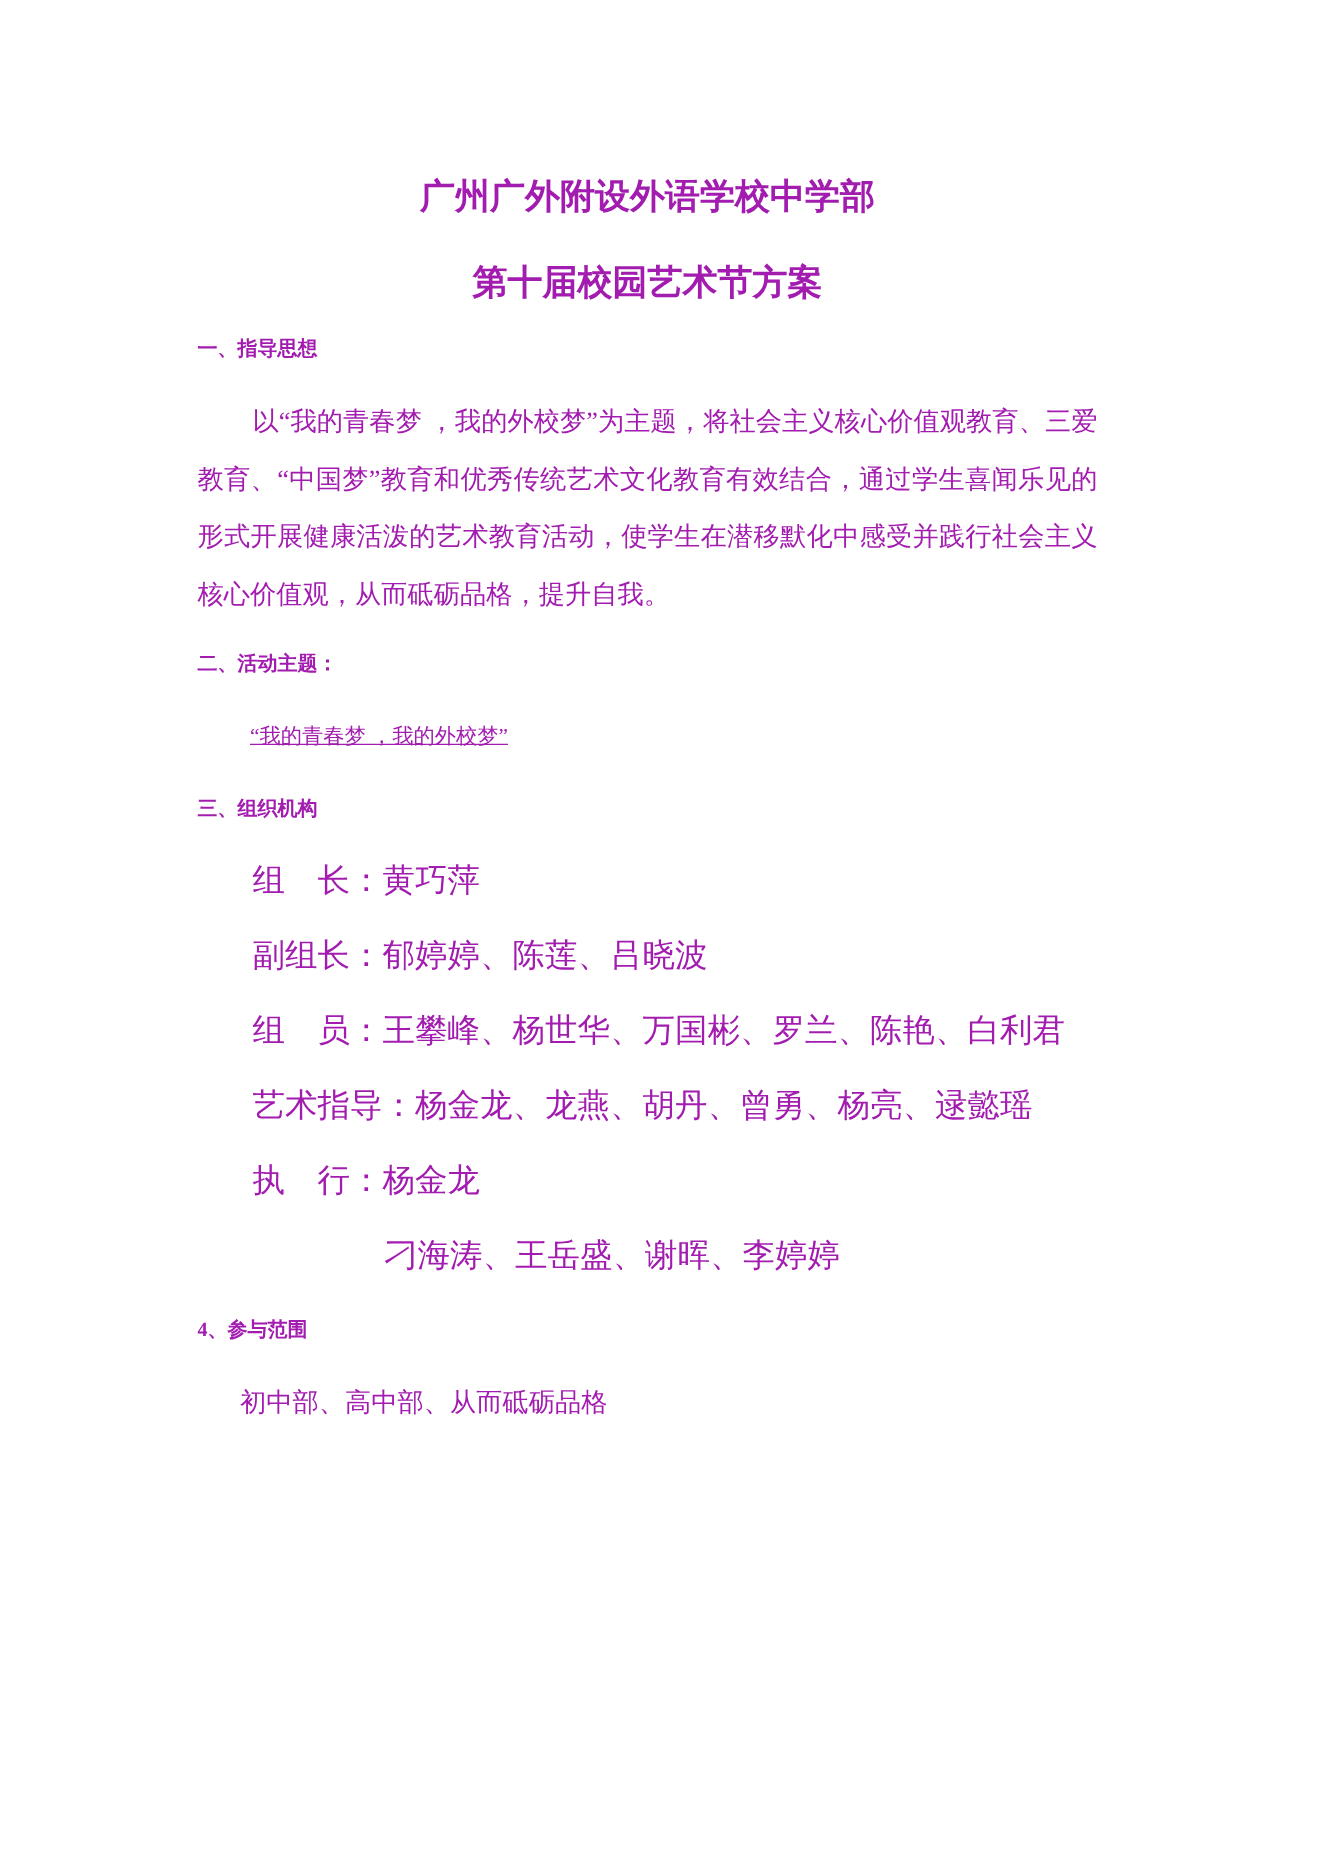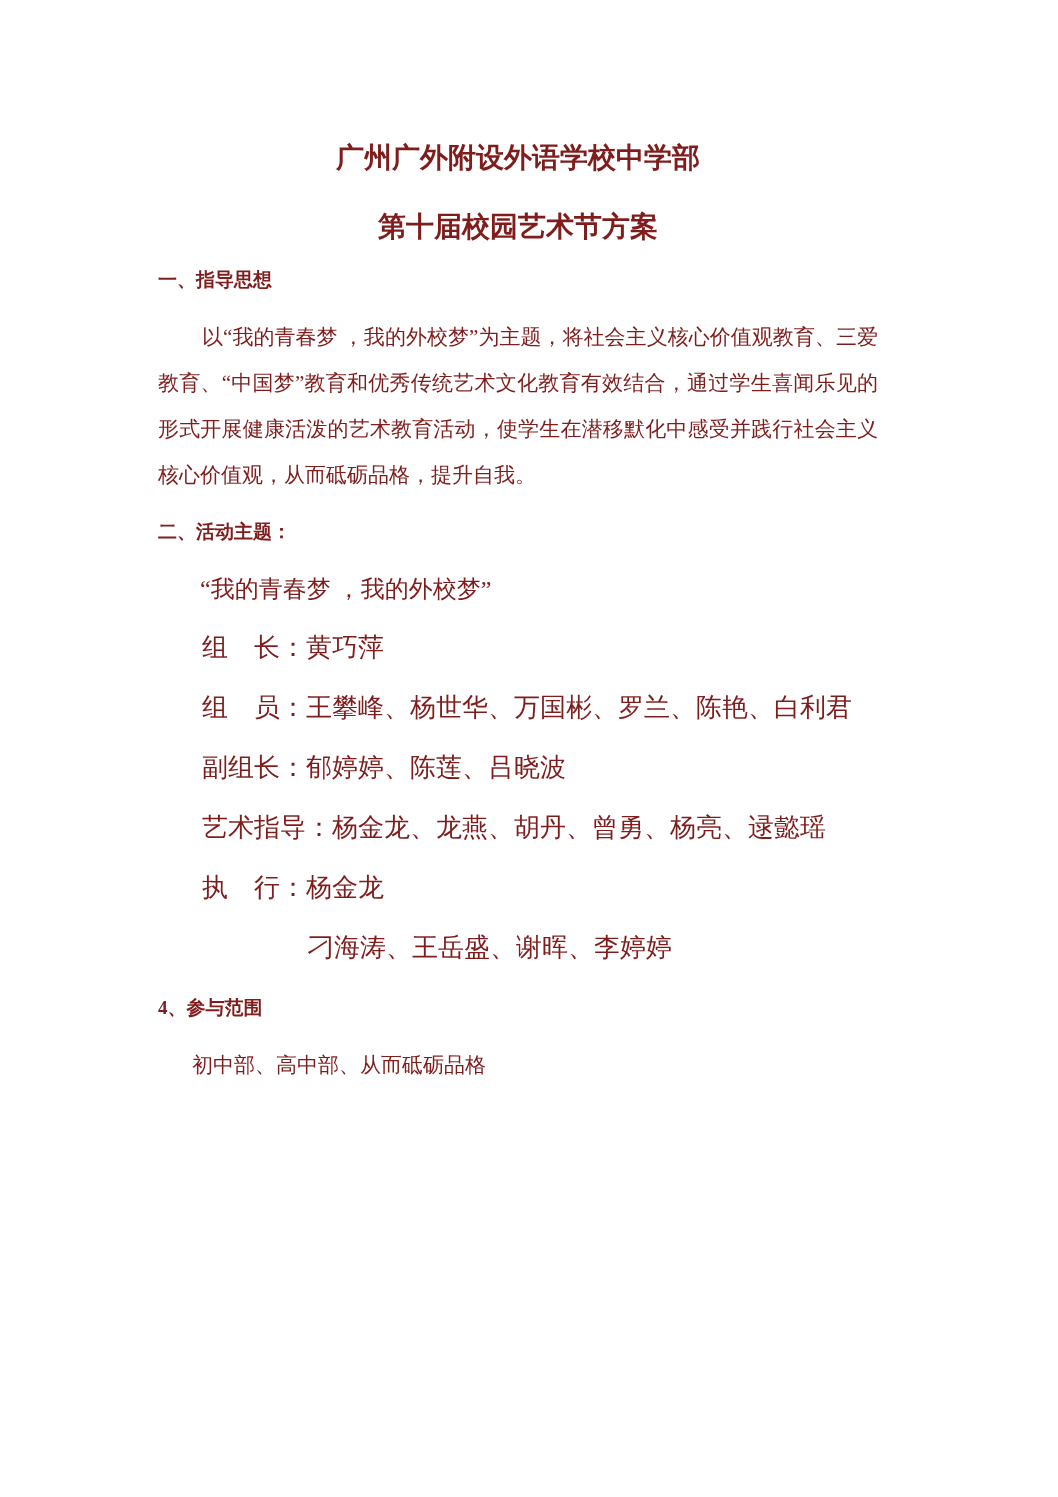--- a/index.html
+++ b/index.html
@@ -7,21 +7,21 @@
     padding: 0;
     background: #ffffff;
   }
   .page {
     position: relative;
     width: 1058px;
     height: 1243px;
     background: #ffffff;
     box-sizing: border-box;
     padding: 142px 180px 0 158px;
-    color: #7f1d1d;
+    color: #a21caf;
     font-family: "Liberation Serif", "DejaVu Serif", serif;
     overflow: hidden;
   }
   .doc-title {
     font-size: 28px;
     line-height: 32px;
     font-weight: bold;
     text-align: center;
     margin: 0 0 37px 0;
   }
@@ -36,30 +36,31 @@
     font-size: 21px;
     line-height: 46px;
     text-align: justify;
     text-justify: inter-ideograph;
     margin: 0 0 11px 0;
   }
   .indent-2 {
     text-indent: 44px;
   }
   .section-heading {
-    font-size: 19px;
+    font-size: 16px;
     line-height: 46px;
     font-weight: bold;
     margin: 0 0 11px 0;
   }
   .theme-quote {
-    font-size: 24px;
+    font-size: 17px;
     line-height: 46px;
     margin: 0 0 13px 0;
     padding-left: 42px;
+    text-decoration: underline;
   }
   .role-line {
     font-size: 26px;
     line-height: 46px;
     margin: 0 0 14px 0;
     padding-left: 44px;
   }
   .role-line.continuation {
     padding-left: 150px;
     font-family: Liberation Serif, serif;
@@ -82,31 +83,32 @@
 
 
   <h2 class="section-heading">一、指导思想</h2>
 
   <p class="body-para indent-2">以“我的青春梦 ，我的外校梦”为主题，将社会主义核心价值观教育、三爱教育、“中国梦”教育和优秀传统艺术文化教育有效结合，通过学生喜闻乐见的形式开展健康活泼的艺术教育活动，使学生在潜移默化中感受并践行社会主义核心价值观，从而砥砺品格，提升自我。</p>
 
   <h2 class="section-heading">二、活动主题：</h2>
 
   <p class="theme-quote">“我的青春梦 ，我的外校梦”</p>
 
+  <h2 class="section-heading">三、组织机构</h2>
 
   <div class="role-line">
     <span>组　长：</span><span>黄巧萍</span>
   </div>
 
   <div class="role-line">
-    <span>组　员：</span><span>王攀峰、杨世华、万国彬、罗兰、陈艳、白利君</span>
+    <span>副组长：</span><span>郁婷婷、陈莲、吕晓波</span>
   </div>
 
   <div class="role-line">
-    <span>副组长：</span><span>郁婷婷、陈莲、吕晓波</span>
+    <span>组　员：</span><span>王攀峰、杨世华、万国彬、罗兰、陈艳、白利君</span>
   </div>
 
   <div class="role-line">
     <span>艺术指导：</span><span>杨金龙、龙燕、胡丹、曾勇、杨亮、逯懿瑶</span>
   </div>
 
   <div class="role-line">
     <span>执　行：</span><span>杨金龙</span>
   </div>
 

